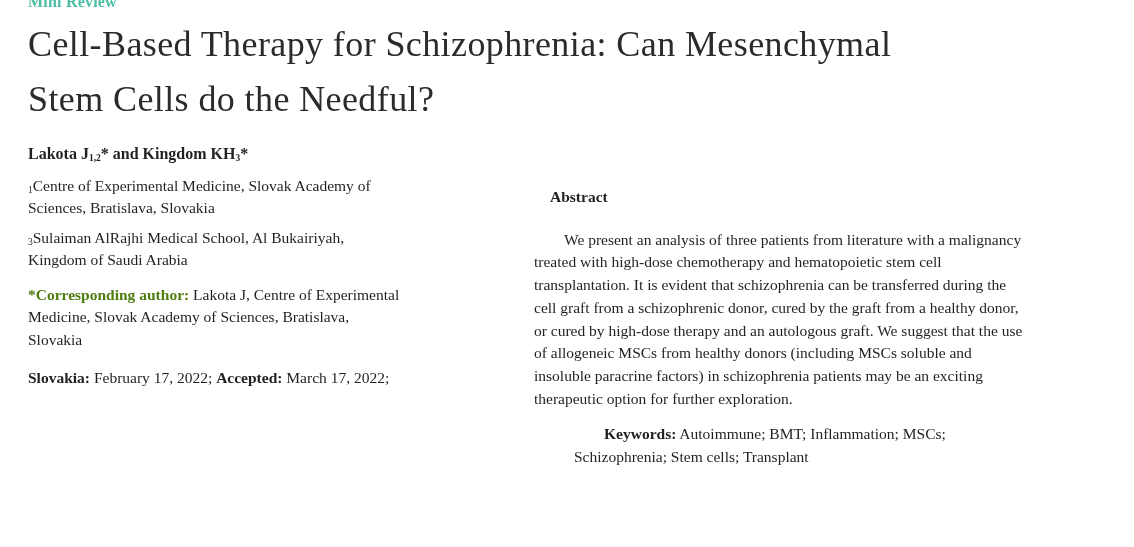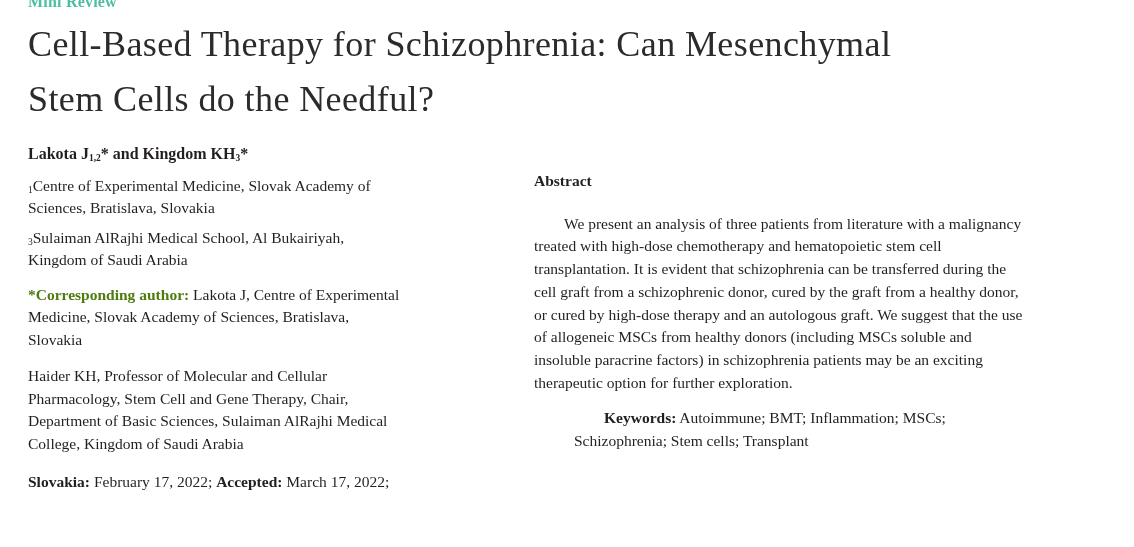--- a/index.html
+++ b/index.html
@@ -55,21 +55,21 @@
 
   .authors { font-weight: 700; font-size: 16px; margin-bottom: 9px; }
   .affiliation { margin-bottom: 7px; }
   .corresponding { margin-top: 12px; }
   .corresponding .label { font-weight: 700; }
   .bio { margin-top: 14px; }
   .dates { margin-top: 16px; }
   .dates b { font-weight: 700; }
 
   .abstract-heading {
-    margin: 0;
+    margin: 16px;
     font-size: 15.5px;
     font-weight: 700;
   }
   .abstract-body {
     margin-top: 20px;
     text-indent: 30px;
   }
   .keywords {
     margin-top: 13px;
     text-indent: 30px;
@@ -95,21 +95,20 @@
 
       <p class="authors"><span>Lakota J</span><sub class="marker">1,2</sub><span>*</span><span> and </span><span>Kingdom KH</span><sub class="marker">3</sub><span>*</span></p>
 
       <p class="affiliation"><sub class="marker">1</sub><span>Centre of Experimental Medicine, Slovak Academy of Sciences, Bratislava, Slovakia</span></p>
 
 
       <p class="affiliation"><sub class="marker">3</sub><span>Sulaiman AlRajhi Medical School, Al Bukairiyah, Kingdom of Saudi Arabia</span></p>
 
       <p class="corresponding"><b class="label" style="color: #4d7c0f;">*Corresponding author:</b><span> Lakota J, Centre of Experimental Medicine, Slovak Academy of Sciences, Bratislava, Slovakia</span></p>
 
-      <p class="bio">Haider KH, Professor of Molecular and Cellular Pharmacology, Stem Cell and Gene Therapy, Chair, Department of Basic Sciences, Sulaiman AlRajhi Medical College, Kingdom of Saudi Arabia</p>
 
       <p class="dates"><b>Slovakia:</b><span> February 17, 2022; </span><b>Accepted:</b><span> March 17, 2022; </span></p>
 
     </div>
 
     <div class="col-right">
 
       <h2 class="abstract-heading">Abstract</h2>
 
       <p class="abstract-body">We present an analysis of three patients from literature with a malignancy treated with high-dose chemotherapy and hematopoietic stem cell transplantation. It is evident that schizophrenia can be transferred during the cell graft from a schizophrenic donor, cured by the graft from a healthy donor, or cured by high-dose therapy and an autologous graft. We suggest that the use of allogeneic MSCs from healthy donors (including MSCs soluble and insoluble paracrine factors) in schizophrenia patients may be an exciting therapeutic option for further exploration.</p>

